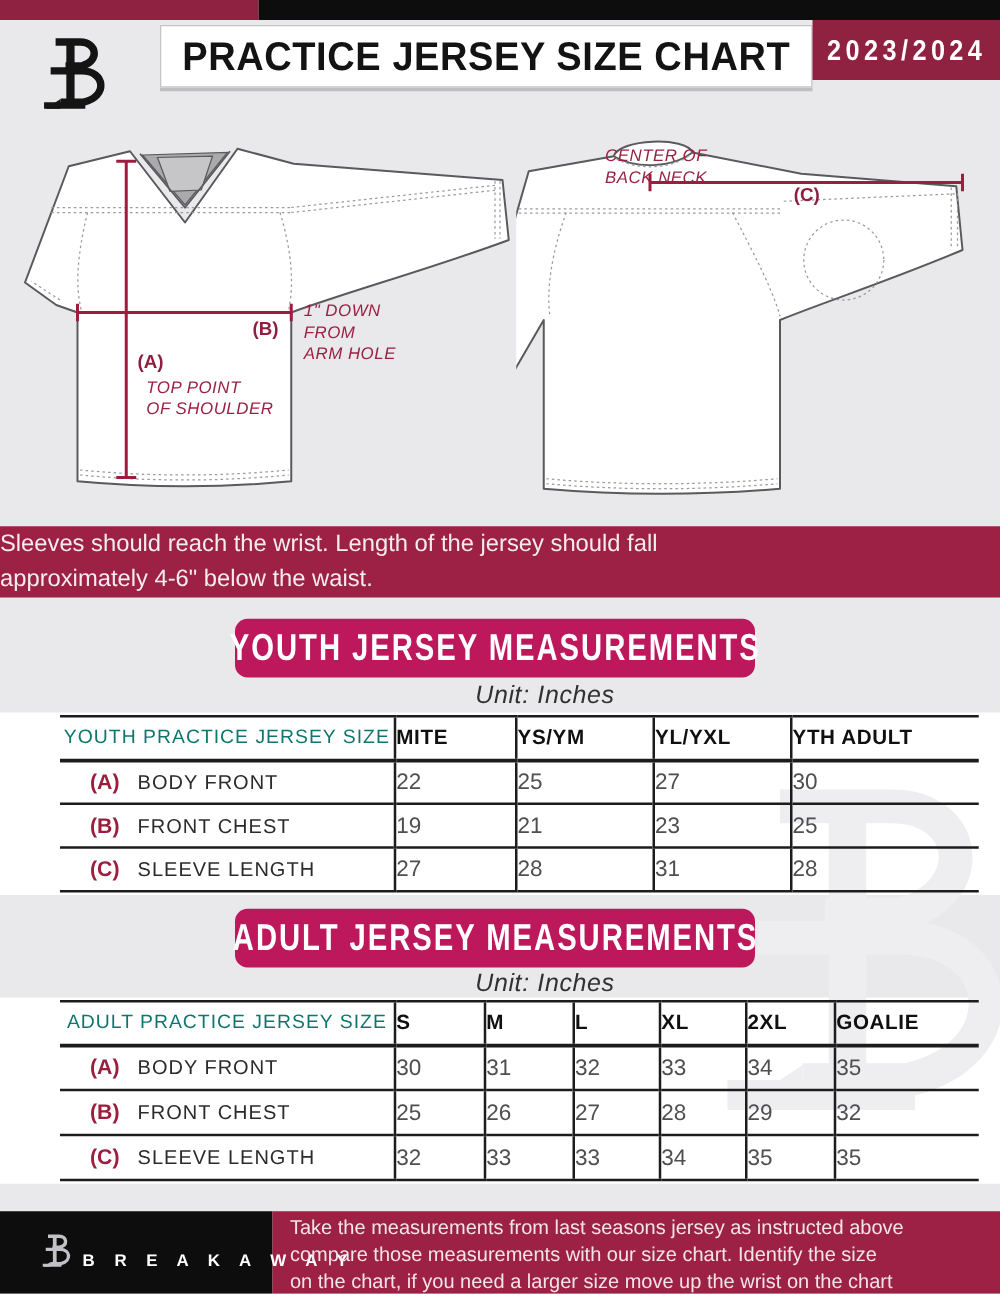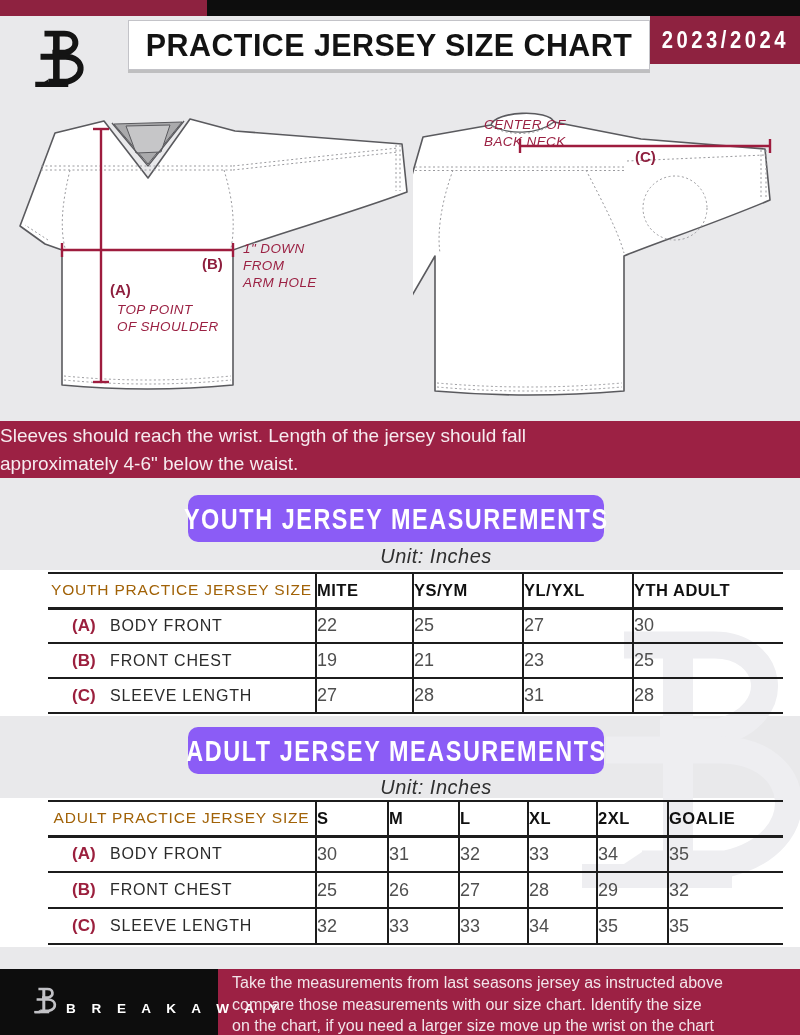--- a/index.html
+++ b/index.html
@@ -36,21 +36,21 @@
     color:#9b2143;font-style:italic;font-size:13.5px;line-height:17px;
     letter-spacing:.4px;white-space:pre-line;
   }
   
   .notice{
     left:0;top:421px;width:800px;height:57px;background:#9c2144;color:#f6ebef;
     text-align:left;font-size:19px;line-height:28px;padding-top:1px;box-sizing:border-box;
   }
   
   .section-banner{
-    left:188px;width:416px;height:47px;background:#8b5cf6;border-radius:10px;
+    left:188px;width:416px;height:47px;background:#be185d;border-radius:10px;
     display:flex;align-items:center;justify-content:center;
   }
   .section-banner span{
     color:#fff;font-weight:700;font-size:30px;letter-spacing:2px;
     white-space:nowrap;transform:scaleX(.78);
   }
   .unit{
     left:0;width:800px;text-align:center;font-style:italic;font-size:20px;color:#303030;
     letter-spacing:.5px;
     padding-left:36px;
@@ -59,21 +59,21 @@
   .watermark{color:#eeeef1;}
   
   table.size{
     position:absolute;left:48px;width:735px;border-collapse:collapse;table-layout:fixed;
     background:transparent;
   }
   table.size td{border-top:2px solid #1c1c1c;padding:0;vertical-align:middle;}
   table.size tr.hdr td{border-top:2px solid #1c1c1c;border-bottom:3px solid #1c1c1c;}
   table.size tr:last-child td{border-bottom:2px solid #1c1c1c;}
   table.size td.v{border-left:2px solid #1c1c1c;}
-  td.size-hdr-label{font-size:15.5px;color:#a16207;letter-spacing:.8px;text-align:center;}
+  td.size-hdr-label{font-size:15.5px;color:#0f766e;letter-spacing:.8px;text-align:center;}
   td.size-hdr{font-size:16.5px;font-weight:700;color:#101010;letter-spacing:.5px;}
   td.rowlabel{padding-left:24px !important;}
   td.rowlabel .key{color:#9b1f3d;font-weight:700;font-size:17px;margin-right:10px;}
   td.rowlabel .lbl{color:#2b2b2b;font-size:16px;letter-spacing:.8px;}
   td.val{font-size:18px;color:#4f4f4f;}
   
   .footer-black{left:0;top:969px;width:218px;height:66px;background:#0d0d0d;}
   .footer-maroon{left:218px;top:969px;width:582px;height:66px;background:#9c2144;}
   .footer-logo{left:30px;top:981px;width:30px;height:40px;color:#c2c2c6;}
   .footer-brand{

